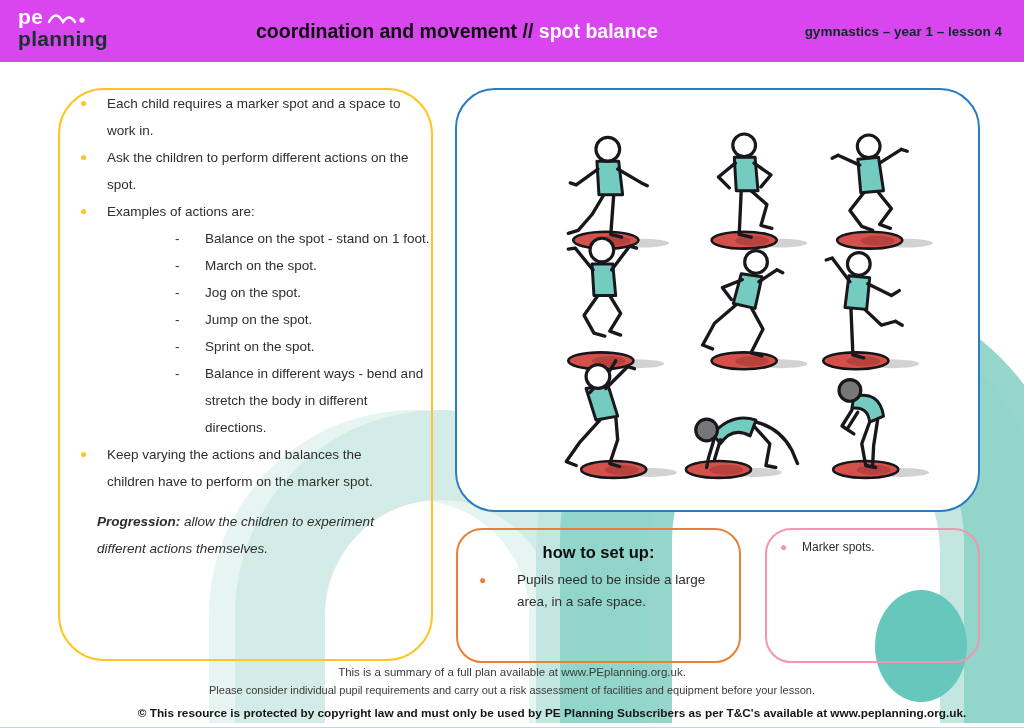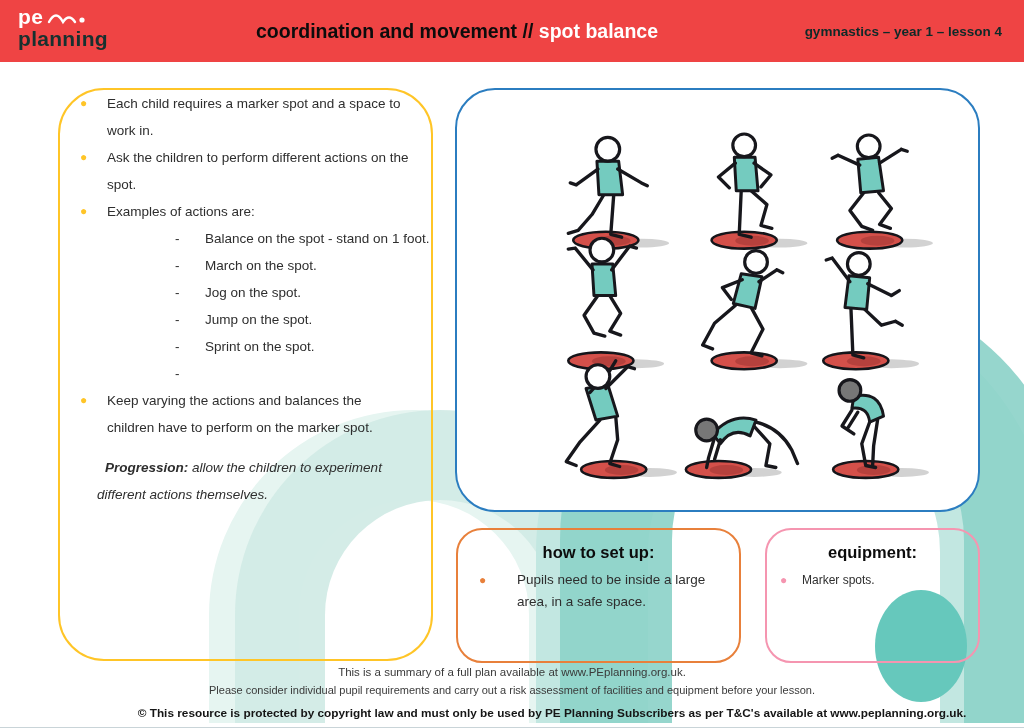--- a/index.html
+++ b/index.html
@@ -3,21 +3,21 @@
 <meta charset="utf-8">
 <style>
   * { margin:0; padding:0; box-sizing:border-box; }
   body { background:#fff; }
   .page {
     position:relative; width:1024px; height:728px; background:#ffffff;
     overflow:hidden; font-family:"Liberation Sans", sans-serif; color:#2f2f2f;
     border-bottom:1px solid #c9d4d8;
   }
   
-  .header { position:absolute; left:0; top:0; width:1024px; height:62px; background:#ef4444; z-index:5; }
+  .header { position:absolute; left:0; top:0; width:1024px; height:62px; background:#d946ef; z-index:5; }
   .logo { position:absolute; left:18px; top:6px; line-height:1; }
   .logo-row1 { display:flex; align-items:flex-end; }
   .logo-pe { font-size:21px; font-weight:bold; color:#ffffff; letter-spacing:.3px; }
   .logo-squiggle { margin-left:3px; margin-bottom:2px; }
   .logo-planning { font-size:21px; font-weight:bold; color:#17312f; letter-spacing:.3px; margin-top:1px; }
   .header-title { position:absolute; left:457px; top:31px; transform:translate(-50%,-50%);
     font-size:19.5px; font-weight:bold; color:#0c0c0c; white-space:nowrap; }
   .header-title .tw { color:#ffffff; }
   .header-meta { position:absolute; right:22px; top:31px; transform:translateY(-50%);
     font-size:13.5px; font-weight:bold; color:#0e2a28; white-space:nowrap; }
@@ -34,21 +34,21 @@
   .small-heading { font-size:16.5px; margin:13px 0 7px 0; }
   
   .b-row  { display:flex; padding-left:20px; }
   .b-mark { flex:none; width:27px; font-size:12px; line-height:27px; color:#ffc527; }
   .b-text { width:302px; font-size:13.5px; line-height:27px; color:#2e2e2e; }
   .sub-row  { display:flex; padding-left:115px; }
   .sub-mark { flex:none; width:30px; font-size:13.5px; line-height:27px; color:#2e2e2e; }
   .sub-text { width:238px; font-size:13.5px; line-height:27px; color:#2e2e2e; }
   .progression { margin:13px 0 0 37px; width:302px; font-size:13.5px; line-height:27px;
     font-style:italic; color:#2e2e2e; }
-  .progression b { font-weight:bold;margin-left:8px; }
+  .progression b { font-weight:bold; }
   
   .b-row2  { display:flex; padding-left:21px; margin-top:6px; }
   .b-mark2 { flex:none; width:38px; font-size:12px; line-height:22px; color:#e8803b; }
   .b-text2 { width:226px; font-size:13.5px; line-height:22px; color:#2e2e2e; }
   .b-row3  { display:flex; padding-left:13px; margin-top:6px; }
   .b-mark3 { flex:none; width:22px; font-size:12px; line-height:22px; color:#f595b0; }
   .b-text3 { width:176px; font-size:12px; line-height:22px; color:#2e2e2e; }
   
   .figs-svg { position:absolute; left:0; top:0; }
   .limb { stroke:#17171c; stroke-width:3.4; stroke-linecap:round; stroke-linejoin:round; fill:none; }
@@ -119,20 +119,21 @@
     <div class="sub-row">
       <span class="sub-mark">-</span>
       <span class="sub-text">Jump on the spot.</span>
     </div>
     <div class="sub-row">
       <span class="sub-mark">-</span>
       <span class="sub-text">Sprint on the spot.</span>
     </div>
     <div class="sub-row">
       <span class="sub-mark">-</span>
+      <span class="sub-text">Balance in different ways - bend and stretch the body in different directions.</span>
     </div>
 
     <div class="b-row">
       <span class="b-mark">●</span>
       <span class="b-text">Keep varying the actions and balances the children have to perform on the marker spot.</span>
     </div>
 
     <div class="progression"><b>Progression:</b><span> allow the children to experiment different actions themselves.</span></div>
   </div>
 
@@ -216,21 +217,20 @@
 
   <div class="box box-setup">
     <div class="box-heading small-heading">how to set up:</div>
     <div class="b-row2">
       <span class="b-mark2">●</span>
       <span class="b-text2">Pupils need to be inside a large area, in a safe space.</span>
     </div>
   </div>
 
   <div class="box box-equip">
-    <div class="box-heading small-heading">equipment:</div>
     <div class="b-row3">
       <span class="b-mark3">●</span>
       <span class="b-text3">Marker spots.</span>
     </div>
   </div>
 
   <div class="footer-line f1">This is a summary of a full plan available at www.PEplanning.org.uk.</div>
   <div class="footer-line f2">Please consider individual pupil requirements and carry out a risk assessment of facilities and equipment before your lesson.</div>
   <div class="footer-line f3">© This resource is protected by copyright law and must only be used by PE Planning Subscribers as per T&amp;C's available at www.peplanning.org.uk.</div>
 

